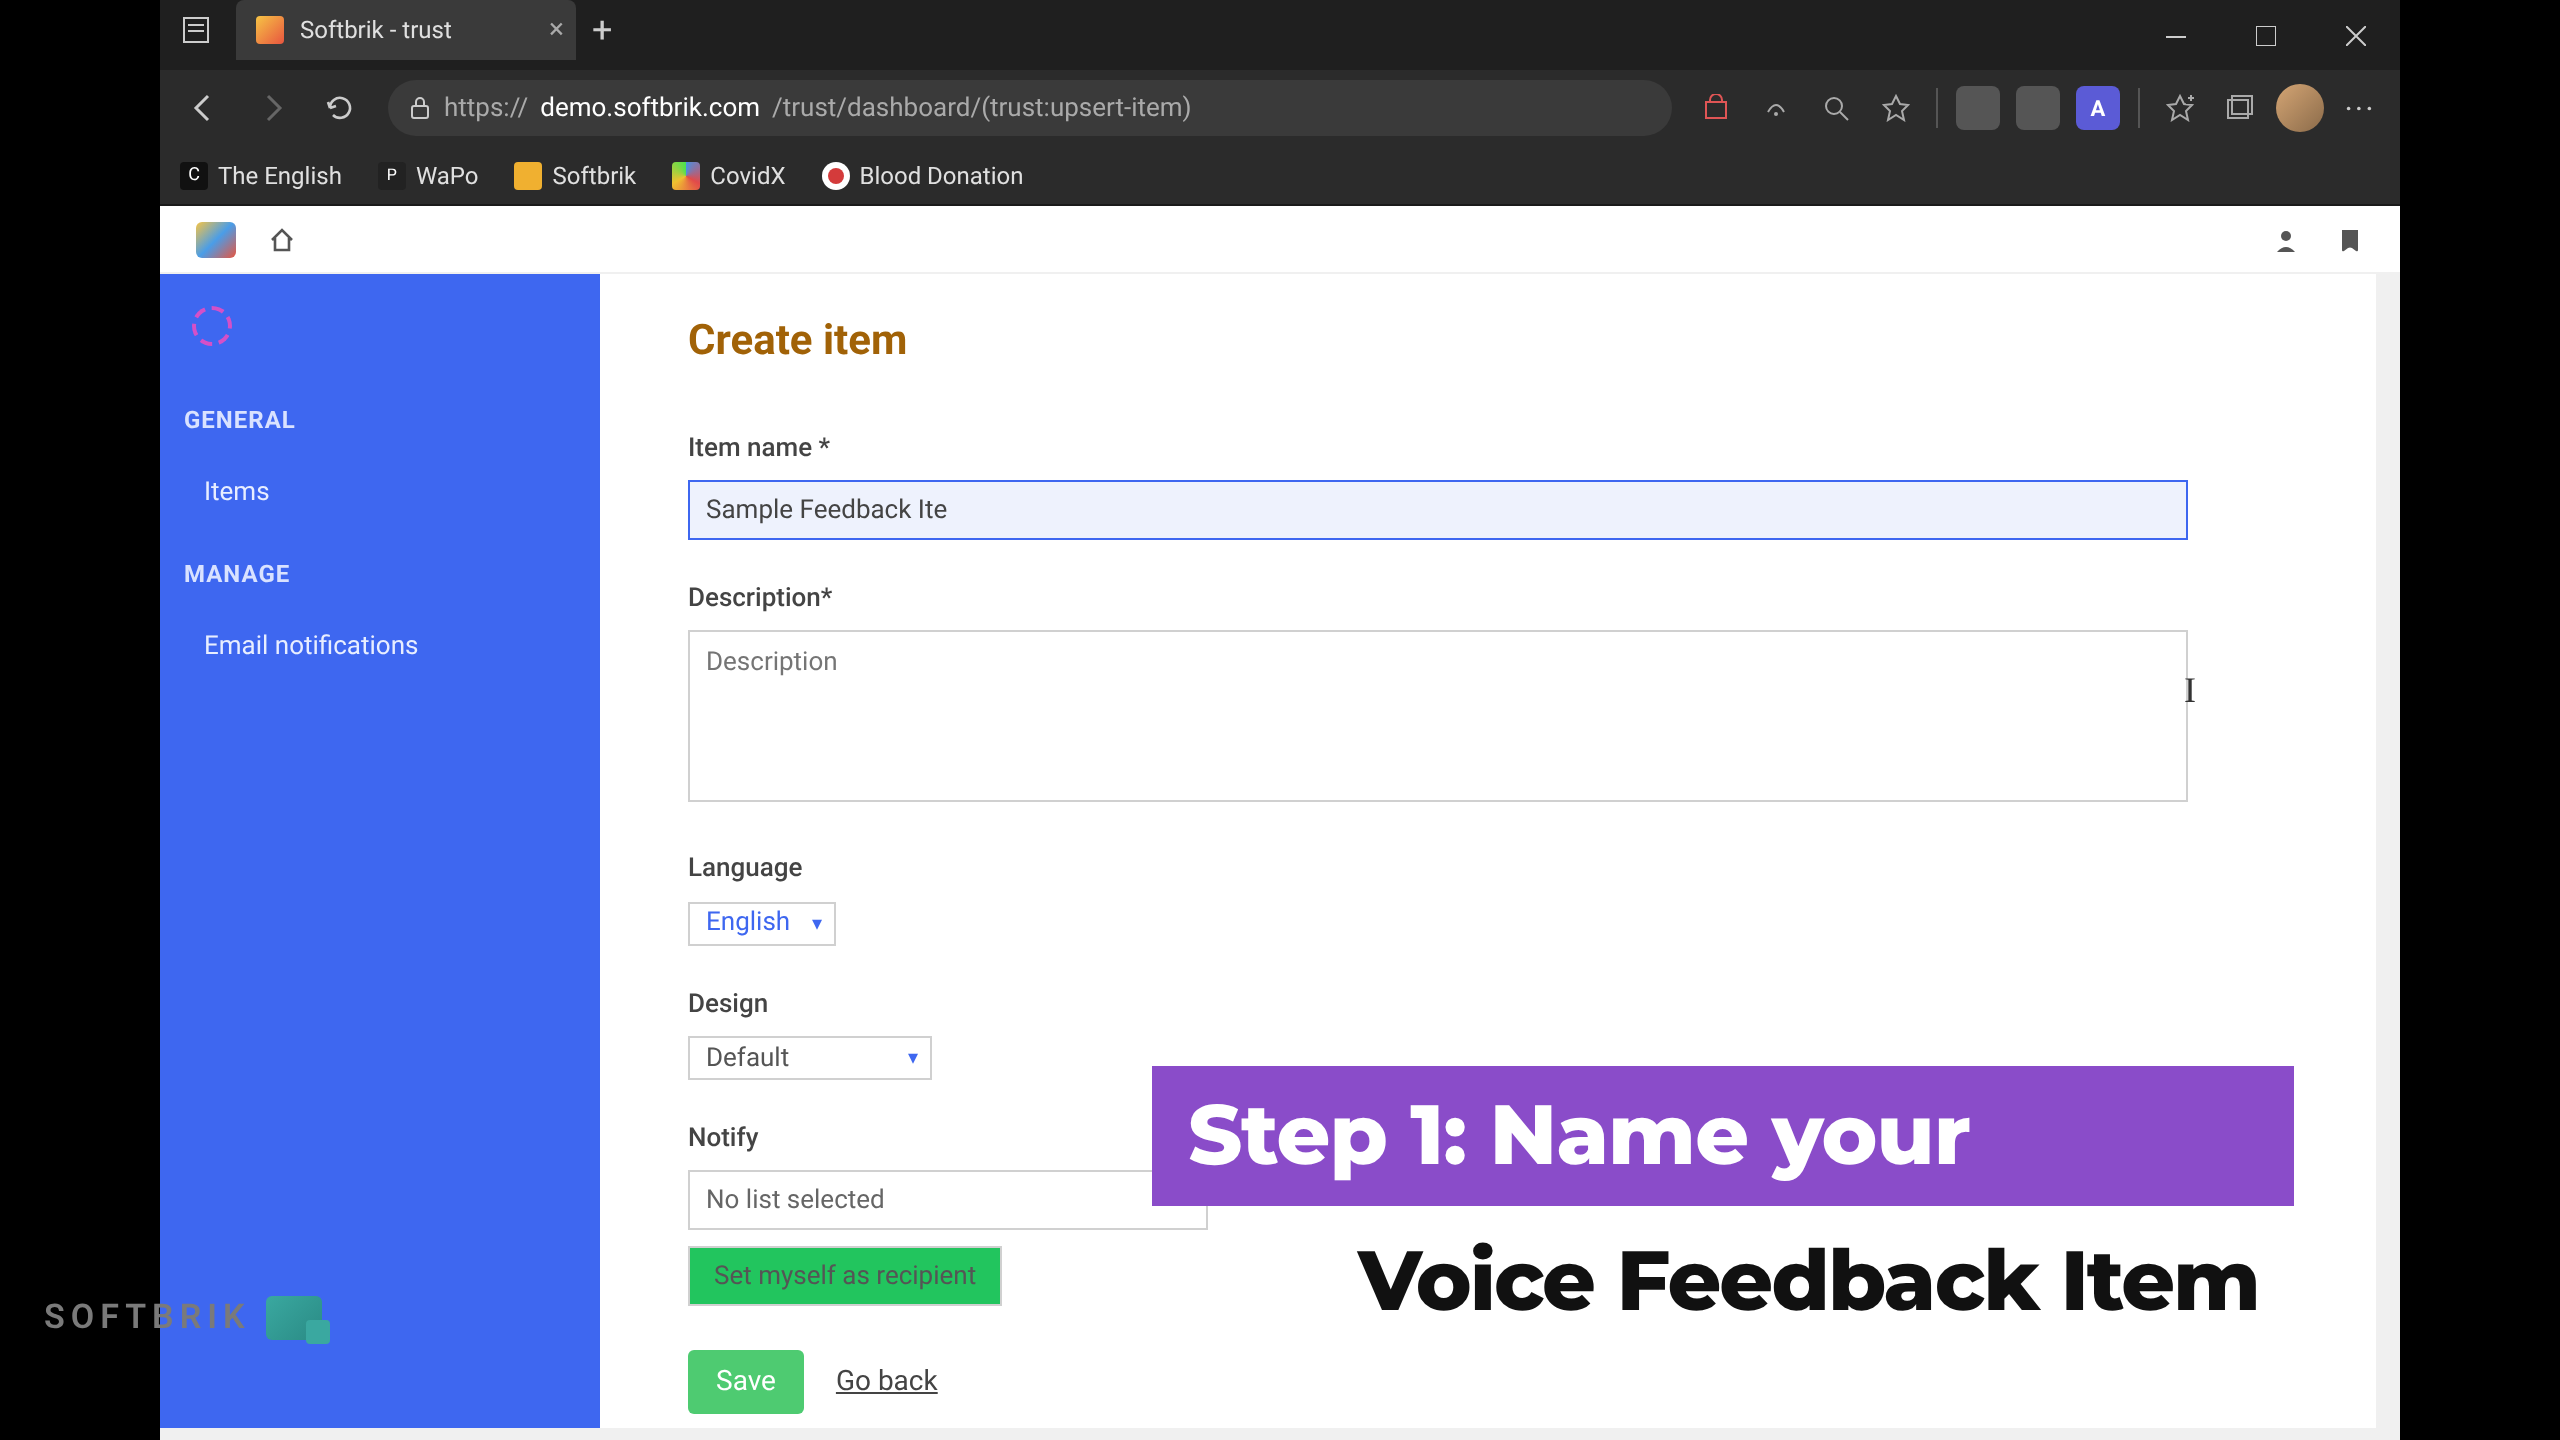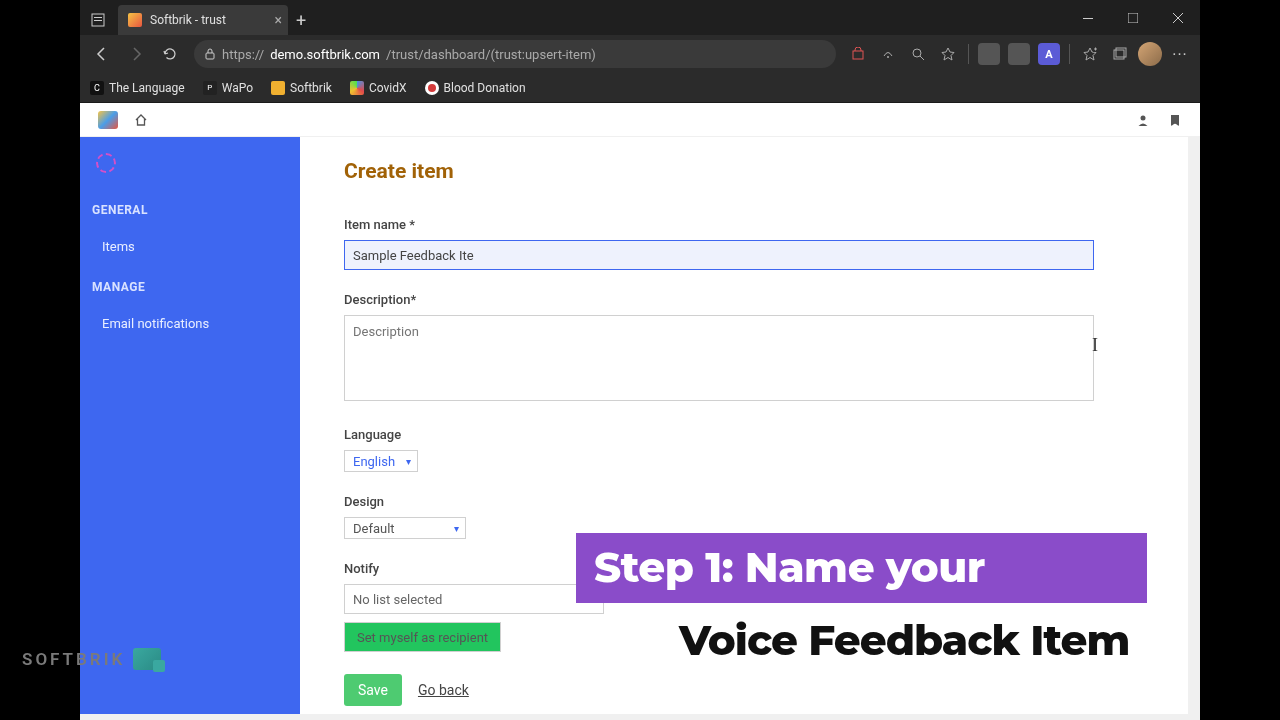--- a/index.html
+++ b/index.html
@@ -1,18 +1,18 @@
 <!DOCTYPE html>
 <html><head>
 <meta charset="utf-8">
 <style>
 * { box-sizing: border-box; margin: 0; padding: 0; font-family: -apple-system, BlinkMacSystemFont, "Segoe UI", Roboto, sans-serif; }
 body { width: 1280px; height: 720px; background: #000; overflow: hidden; position: relative; }
 .browser-window { position: absolute; left: 80px; top: 0; width: 1120px; height: 720px; background: #2b2b2b; display: flex; flex-direction: column; }
-.title-bar { height: 35px; background: #1f1f1f; display: flex; align-items: flex-end; }
+.title-bar { height: 35px; background: #1f1f1f; display: flex; align-items: flex-start; }
 .title-bar-left { display: flex; align-items: center; padding-left: 6px; }
 .win-icon { width: 24px; height: 24px; display: flex; align-items: center; justify-content: center; color: #ccc; font-size: 13px; }
 .tab { margin-left: 8px; background: #3a3a3a; height: 30px; padding: 0 28px 0 10px; display: flex; align-items: center; gap: 8px; color: #e0e0e0; font-size: 12px; border-radius: 4px 4px 0 0; position: relative; width: 170px; }
 .tab-favicon { width: 14px; height: 14px; background: linear-gradient(135deg,#f6c445,#e8553f); border-radius: 2px; flex-shrink: 0;}
 .tab-close { position: absolute; right: 6px; font-size: 14px; color: #aaa; cursor: pointer; }
 .new-tab { color: #ccc; font-size: 18px; margin-left: 8px; cursor: pointer; }
 .win-controls { margin-left: auto; display: flex; }
 .win-btn { width: 45px; height: 35px; display: flex; align-items: center; justify-content: center; color: #ccc; font-size: 11px; cursor: pointer; }
 .toolbar { height: 38px; background: #2b2b2b; display: flex; align-items: center; padding: 0 6px; gap: 2px; }
 .tool-btn { width: 32px; height: 30px; display: flex; align-items: center; justify-content: center; color: #ccc; cursor: pointer; border-radius: 3px; }
@@ -180,21 +180,21 @@
     </div>
     <div class="toolbar-icon">
         <div class="avatar-icon"></div>
       </div>
     <div class="toolbar-icon" style="font-size:16px;letter-spacing:1px">···</div>
   </div>
 
   <div class="bookmarks">
     <div class="bookmark">
       <span class="bm-icon" style="background:#111;color:#fff;display:flex;align-items:center;justify-content:center;font-size:9px">C</span>
-      <span>The Language</span>
+      <span>The English</span>
     </div>
     <div class="bookmark">
       <span class="bm-icon" style="background:#222;color:#fff;display:flex;align-items:center;justify-content:center;font-size:8px">P</span>
       <span>WaPo</span>
     </div>
     <div class="bookmark">
       <span class="bm-icon" style="background:#f0b030"></span>
       <span>Softbrik</span>
     </div>
     <div class="bookmark">

